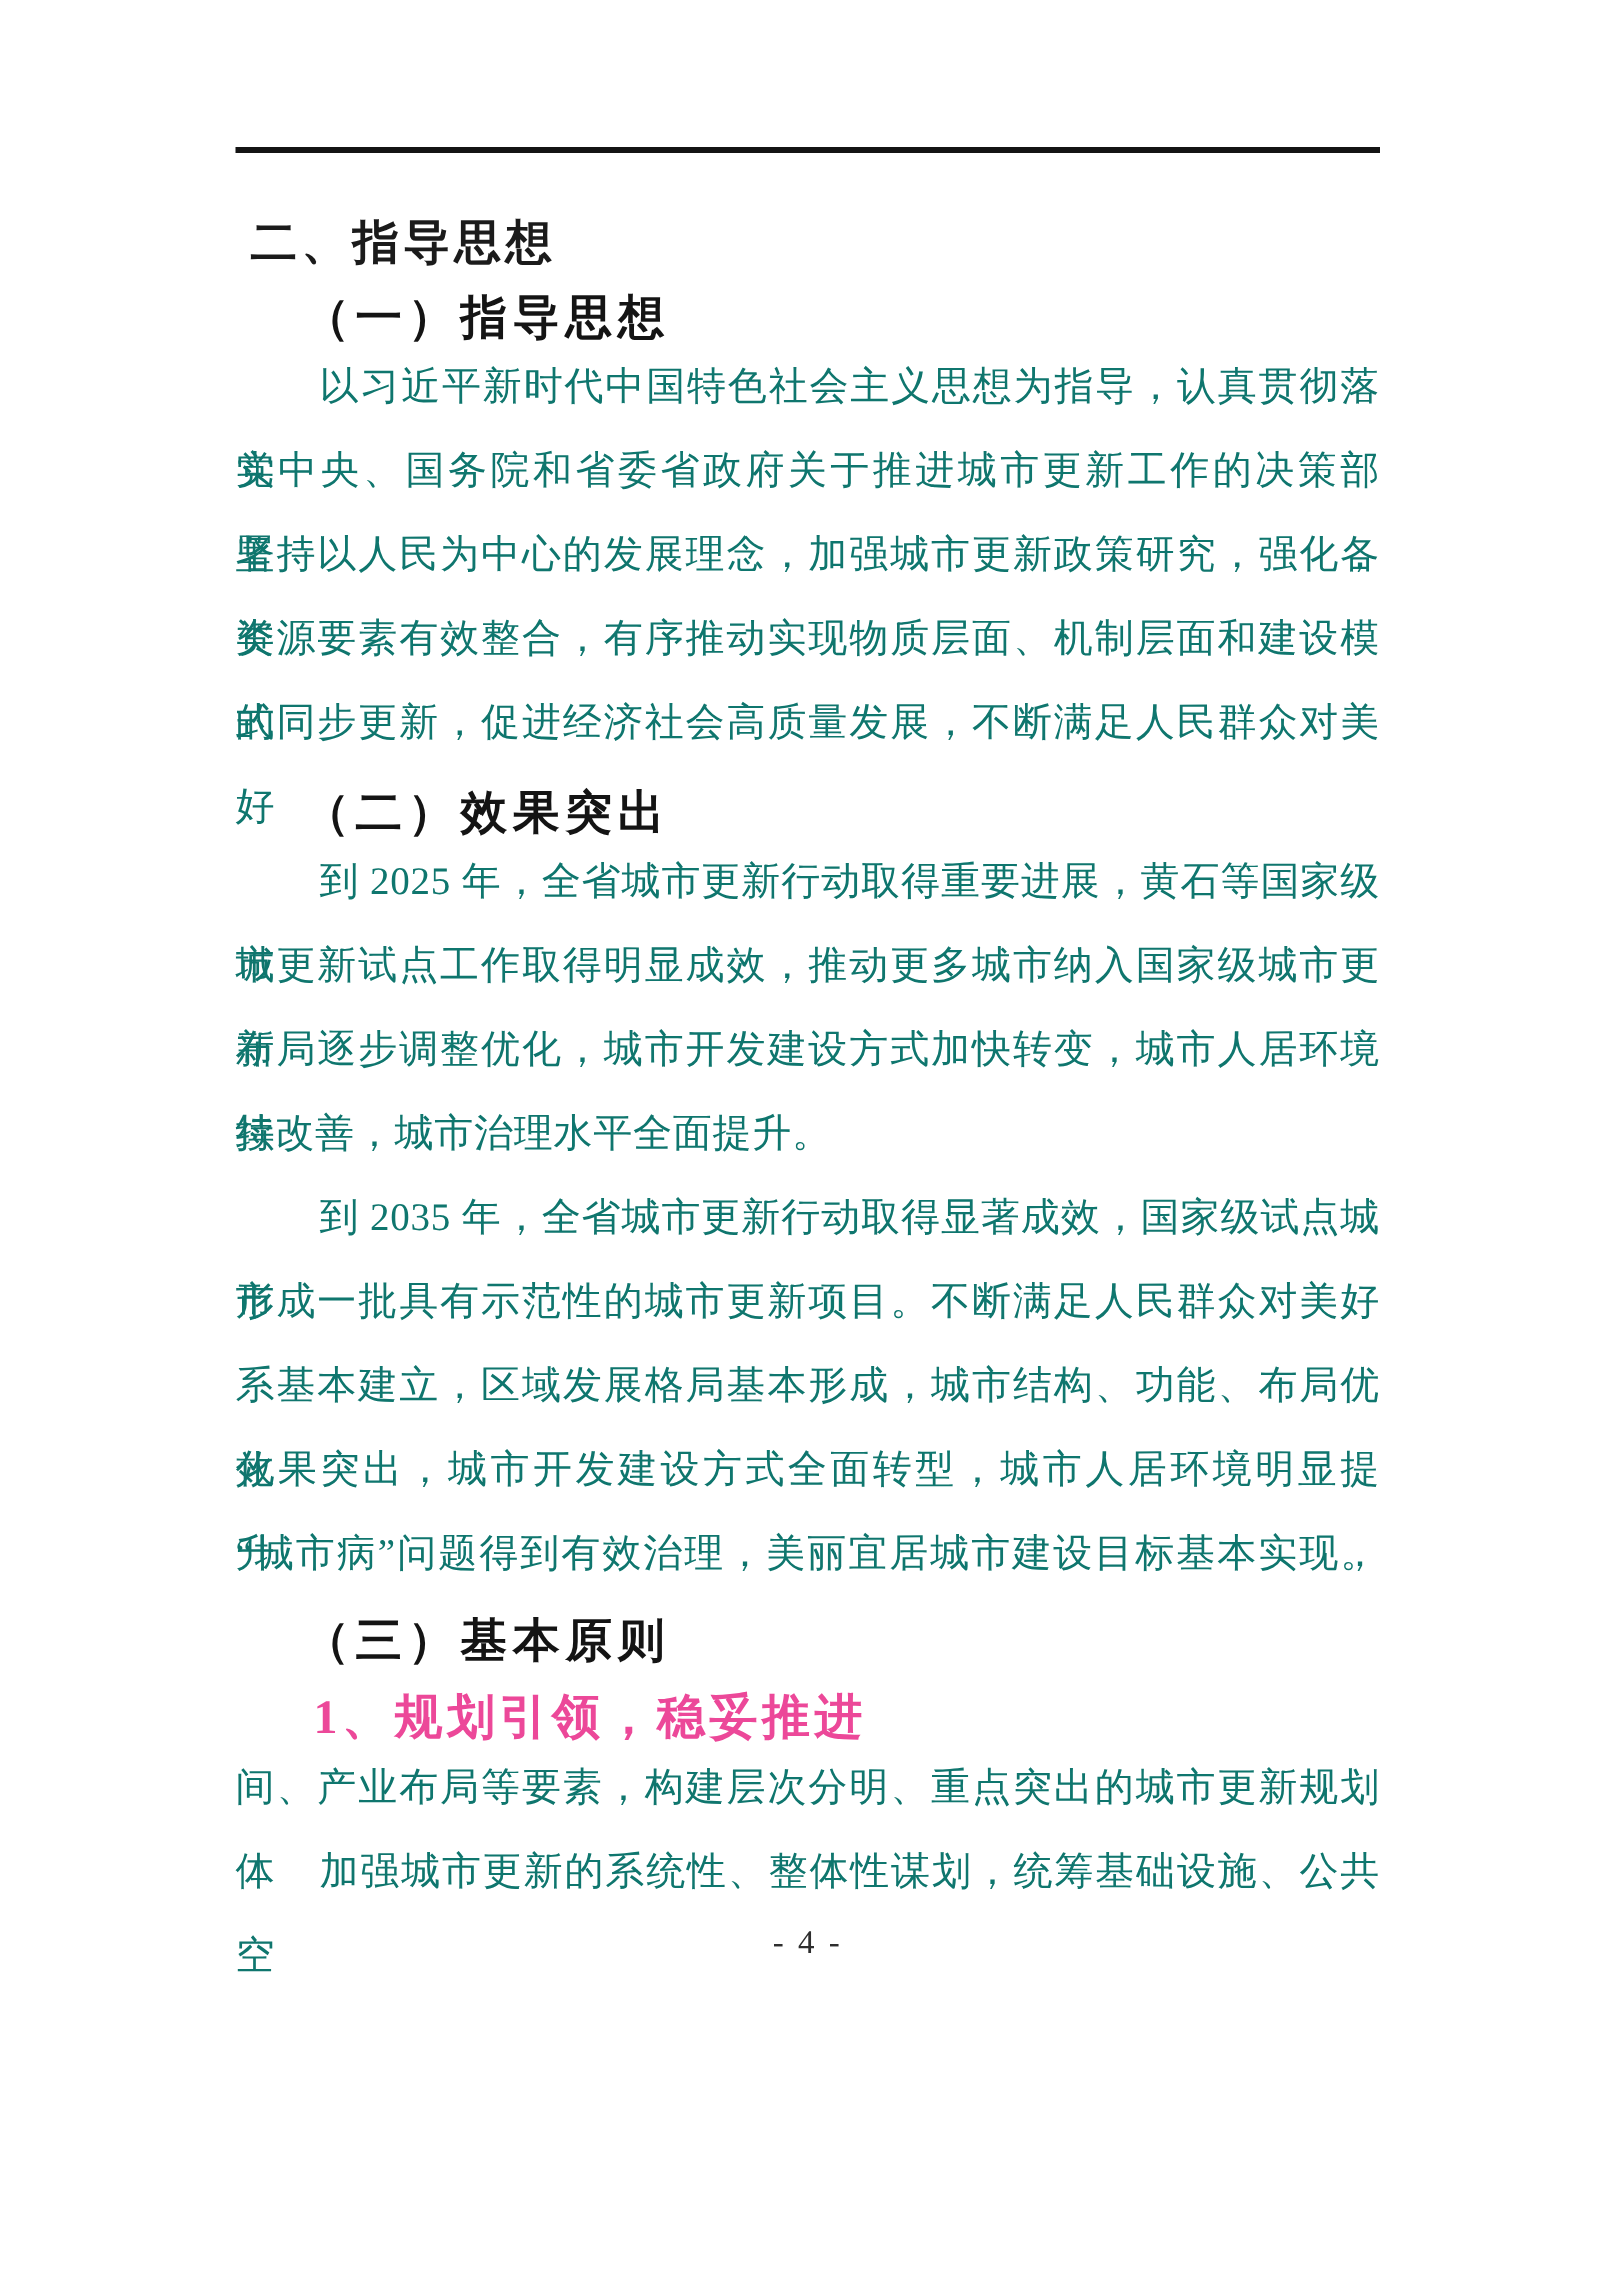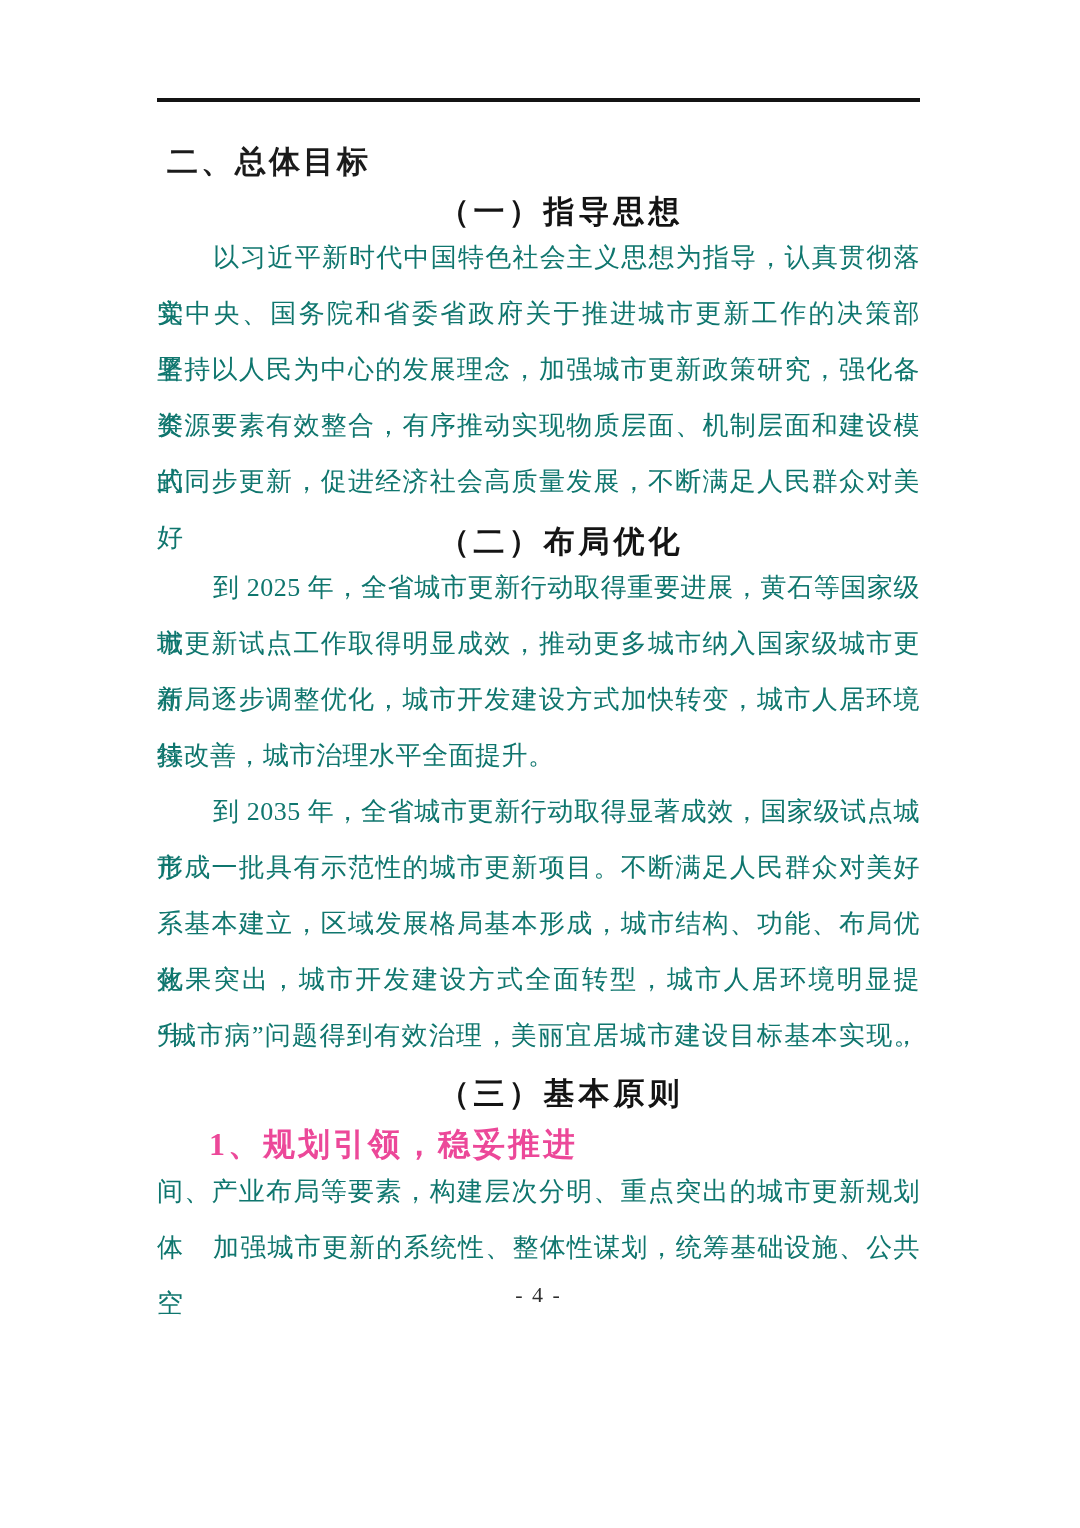--- a/index.html
+++ b/index.html
@@ -33,21 +33,20 @@
     color: #1b1b1b;
     letter-spacing: 3px;
   }
   .h2 {
     margin: 14px 0 0 45px;
     font-weight: bold;
     font-size: 31px;
     line-height: 36px;
     color: #141414;
     letter-spacing: 4px;
-    text-align: center;
   }
   .h2.tight { margin-top: 12px; }
   .h3 {
     margin: 12px 0 0 52px;
     font-weight: bold;
     font-size: 32px;
     line-height: 40px;
     color: #ec4899;
     letter-spacing: 3px;
   }
@@ -74,31 +73,31 @@
   }
 </style>
 </head>
 <body>
 
 <div class="page">
   <div class="content">
 
     <div class="rule"></div>
 
-    <div class="h1">二、总体目标</div>
+    <div class="h1">二、指导思想</div>
 
     <div class="h2">（一）指导思想</div>
 
     <p class="bl indent">以习近平新时代中国特色社会主义思想为指导，认真贯彻落实</p>
     <p class="bl">党中央、国务院和省委省政府关于推进城市更新工作的决策部署，</p>
     <p class="bl">坚持以人民为中心的发展理念，加强城市更新政策研究，强化各类</p>
     <p class="bl">资源要素有效整合，有序推动实现物质层面、机制层面和建设模式</p>
     <p class="bl">的同步更新，促进经济社会高质量发展，不断满足人民群众对美好</p>
 
-    <div class="h2">（二）布局优化</div>
+    <div class="h2">（二）效果突出</div>
 
     <p class="bl indent">到 2025 年，全省城市更新行动取得重要进展，黄石等国家级城</p>
     <p class="bl">市更新试点工作取得明显成效，推动更多城市纳入国家级城市更新</p>
     <p class="bl">布局逐步调整优化，城市开发建设方式加快转变，城市人居环境持</p>
     <p class="bl last">续改善，城市治理水平全面提升。</p>
 
     <p class="bl indent">到 2035 年，全省城市更新行动取得显著成效，国家级试点城市</p>
     <p class="bl">形成一批具有示范性的城市更新项目。不断满足人民群众对美好</p>
     <p class="bl">系基本建立，区域发展格局基本形成，城市结构、功能、布局优化</p>
     <p class="bl">效果突出，城市开发建设方式全面转型，城市人居环境明显提升，</p>

